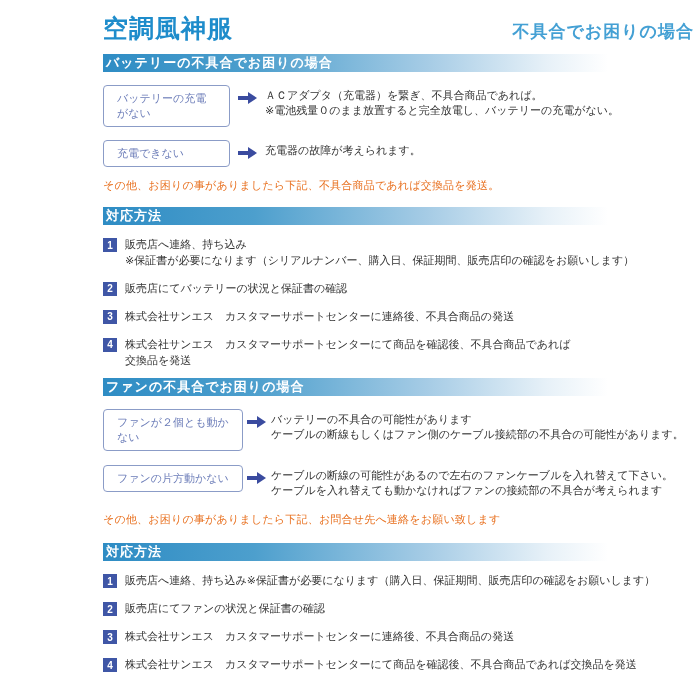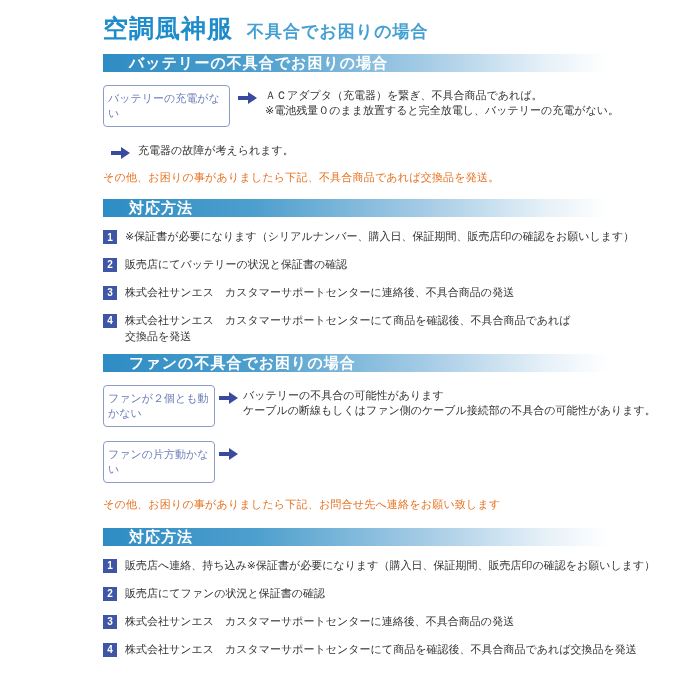--- a/index.html
+++ b/index.html
@@ -4,40 +4,40 @@
 <style>
   * { margin:0; padding:0; box-sizing:border-box; }
   html,body { background:#ffffff; }
   body { font-family:"Liberation Sans","DejaVu Sans",sans-serif; color:#333; }
   .page {
     position:relative; width:700px; height:700px; background:#fff;
     padding:12px 6px 0 103px; overflow:hidden;
   }
 
   
-  .title-row { display:flex; align-items:baseline; gap:14px; }
+  .title-row { display:flex; align-items:baseline; gap:14px;justify-content:space-between; }
   .title-main { font-size:25px; font-weight:bold; color:#1e8ccb; letter-spacing:1px; }
   .title-sub  { font-size:17px; color:#44a0d4; font-weight:bold; letter-spacing:1px; }
 
   
   .band {
     margin-top:9px; width:505px; height:18px; line-height:18px;
-    padding-left:26px; color:#ffffff; font-size:15px; font-weight:bold;
+    padding-left:3px; color:#ffffff; font-size:13px; font-weight:bold;
     background:linear-gradient(to right,#2e8cc4 0%,#4d9fcd 30%,#a8cde6 65%,#e7f1f8 88%,#ffffff 100%);
     letter-spacing:1px;
   }
 
   
   .issue-row { display:flex; align-items:flex-start; margin-top:13px; }
   .issue-box {
     width:127px; border:1px solid #8b9cc7; border-radius:4px;
-    color:#6b7cb8; font-size:11px; padding:5px 4px; background:#fff;
+    color:#6b7cb8; font-size:11px; padding:5px 13px; background:#fff;
     flex-shrink:0;
   }
-  .issue-box.wide { width:112px; }
+  .issue-box.wide { width:140px; }
   .arrow { position:relative; width:19px; height:12px; flex-shrink:0; margin:7px 8px 0 8px; }
   .arrow .bar { position:absolute; left:0; top:4px; width:10px; height:4px; background:#3a4b9f; }
   .arrow .head { position:absolute; right:0; top:0; width:0; height:0;
     border-left:9px solid #3a4b9f; border-top:6px solid transparent; border-bottom:6px solid transparent; }
   .issue-text { font-size:11px; line-height:1.4; margin-top:3px; color:#333; }
 
   .notice { margin-top:11px; font-size:11px; color:#e8701f; letter-spacing:0.2px; }
 
   
   .step { display:flex; align-items:flex-start; margin-top:12px; }
@@ -65,36 +65,38 @@
         <span class="bar"></span>
         <span class="head"></span>
       </div>
     <div class="issue-text">
       <div>ＡＣアダプタ（充電器）を繋ぎ、不具合商品であれば。</div>
       <div>※電池残量０のまま放置すると完全放電し、バッテリーの充電がない。</div>
     </div>
   </div>
 
   <div class="issue-row">
+    <div class="issue-box">充電できない</div>
     <div class="arrow">
         <span class="bar"></span>
         <span class="head"></span>
       </div>
     <div class="issue-text">
       <div>充電器の故障が考えられます。</div>
     </div>
   </div>
 
   <div class="notice">その他、お困りの事がありましたら下記、不具合商品であれば交換品を発送。</div>
 
   <div class="band" style="margin-top:14px;">対応方法</div>
 
   <div class="step">
     <div class="badge">1</div>
     <div class="step-text">
+      <div>販売店へ連絡、持ち込み</div>
       <div>※保証書が必要になります（シリアルナンバー、購入日、保証期間、販売店印の確認をお願いします）</div>
     </div>
   </div>
   <div class="step">
     <div class="badge">2</div>
     <div class="step-text">販売店にてバッテリーの状況と保証書の確認</div>
   </div>
   <div class="step">
     <div class="badge">3</div>
     <div class="step-text">株式会社サンエス　カスタマーサポートセンターに連絡後、不具合商品の発送</div>
@@ -120,20 +122,24 @@
       <div>ケーブルの断線もしくはファン側のケーブル接続部の不具合の可能性があります。</div>
     </div>
   </div>
 
   <div class="issue-row" style="margin-top:14px;">
     <div class="issue-box wide">ファンの片方動かない</div>
     <div class="arrow" style="margin-left:4px;margin-right:5px;">
         <span class="bar"></span>
         <span class="head"></span>
       </div>
+    <div class="issue-text">
+      <div>ケーブルの断線の可能性があるので左右のファンケーブルを入れ替えて下さい。</div>
+      <div>ケーブルを入れ替えても動かなければファンの接続部の不具合が考えられます</div>
+    </div>
   </div>
 
   <div class="notice" style="margin-top:14px;">その他、お困りの事がありましたら下記、お問合せ先へ連絡をお願い致します</div>
 
   <div class="band" style="margin-top:16px;">対応方法</div>
 
   <div class="step">
     <div class="badge">1</div>
     <div class="step-text">販売店へ連絡、持ち込み※保証書が必要になります（購入日、保証期間、販売店印の確認をお願いします）</div>
   </div>

